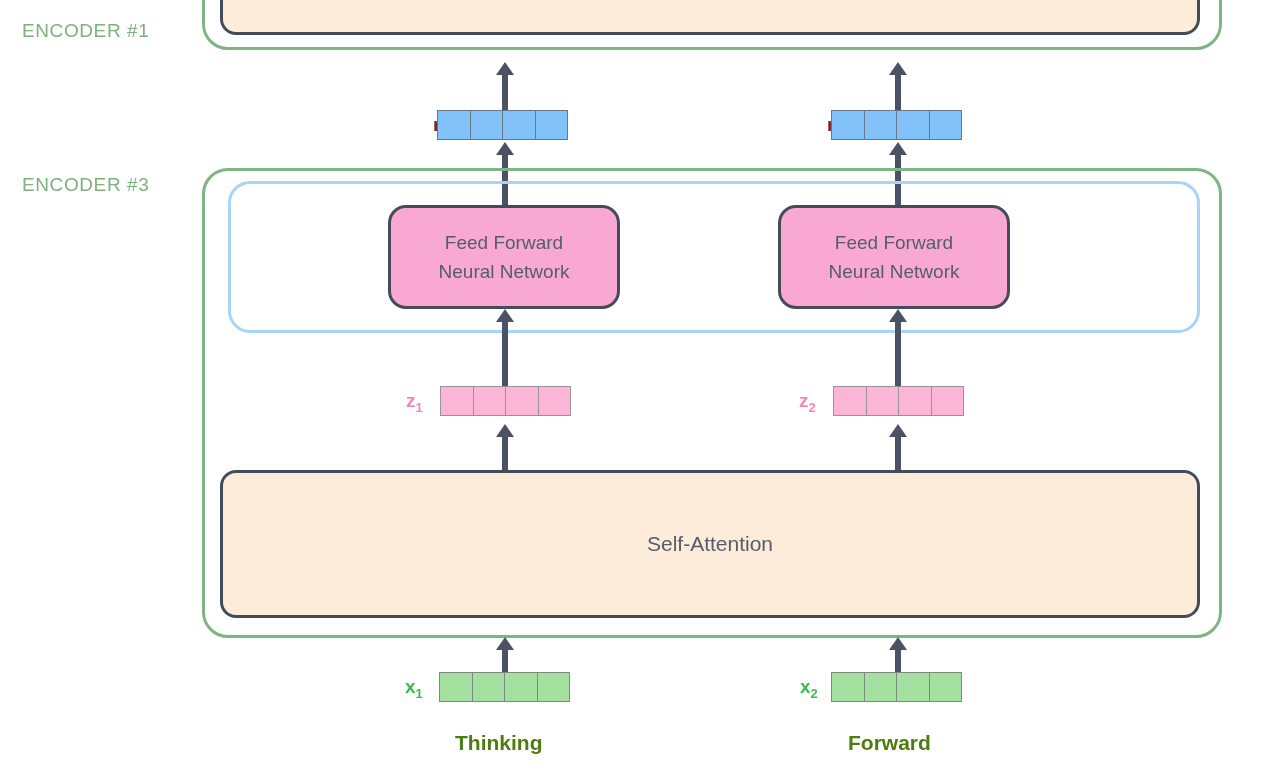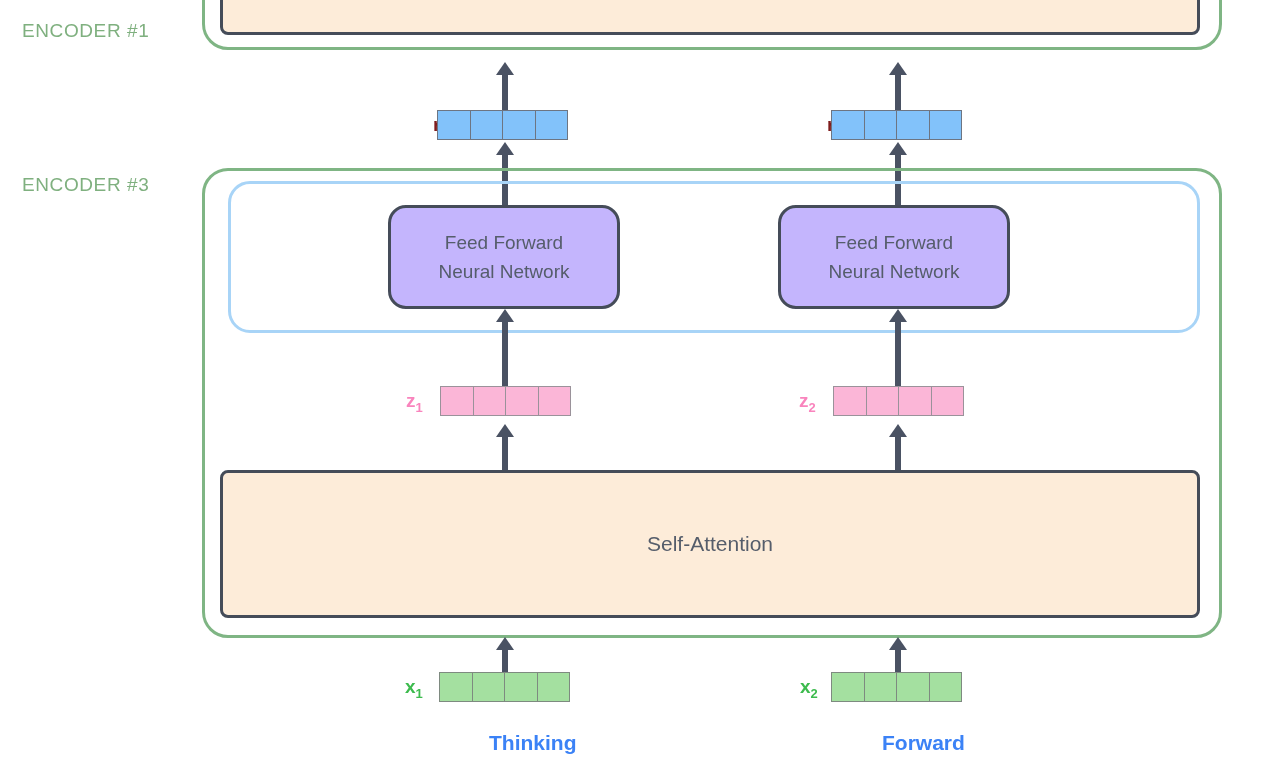--- a/index.html
+++ b/index.html
@@ -62,21 +62,21 @@
     border-radius: 22px;
     box-sizing: border-box;
     background: transparent;
   }
 
   
   .self-attention {
     position: absolute;
     background: #fdecd9;
     border: 3px solid #454c59;
-    border-radius: 8px;
+    border-radius: 16px;
     box-sizing: border-box;
     display: flex;
     align-items: center;
     justify-content: center;
     color: #555d6b;
     font-size: 21px;
   }
   #self-attn-2 {
     left: 220px;
     top: -110px;
@@ -86,21 +86,21 @@
   #self-attn-1 {
     left: 220px;
     top: 470px;
     width: 980px;
     height: 148px;
   }
 
   
   .ffn-box {
     position: absolute;
-    background: #c4b5fd;
+    background: #f9a8d4;
     border: 3px solid #454c59;
     border-radius: 18px;
     box-sizing: border-box;
     display: flex;
     flex-direction: column;
     align-items: center;
     justify-content: center;
     color: #555d6b;
     font-size: 19px;
     line-height: 1.55;
@@ -153,25 +153,24 @@
   #vec-x1 { left: 439px; top: 672px; width: 134px; height: 30px; }
   #vec-x2 { left: 831px; top: 672px; width: 134px; height: 30px; }
   #vec-x1 .cell, #vec-x2 .cell { width: 33.5px; height: 30px; }
   .label-x { color: #3dbb4e; }
   #label-x1 { left: 405px; top: 676px; }
   #label-x2 { left: 800px; top: 676px; }
 
   
   .word {
     position: absolute;
-    color: #3b82f6;
+    color: #4d7c0f;
     font-weight: bold;
     font-size: 21px;
     white-space: nowrap;
-    margin-left: 34px;
   }
   #word-left  { left: 455px; top: 731px; }
   #word-right { left: 848px; top: 731px; }
 
   
   .arrow {
     position: absolute;
     width: 18px;
   }
   .arrow .shaft {

